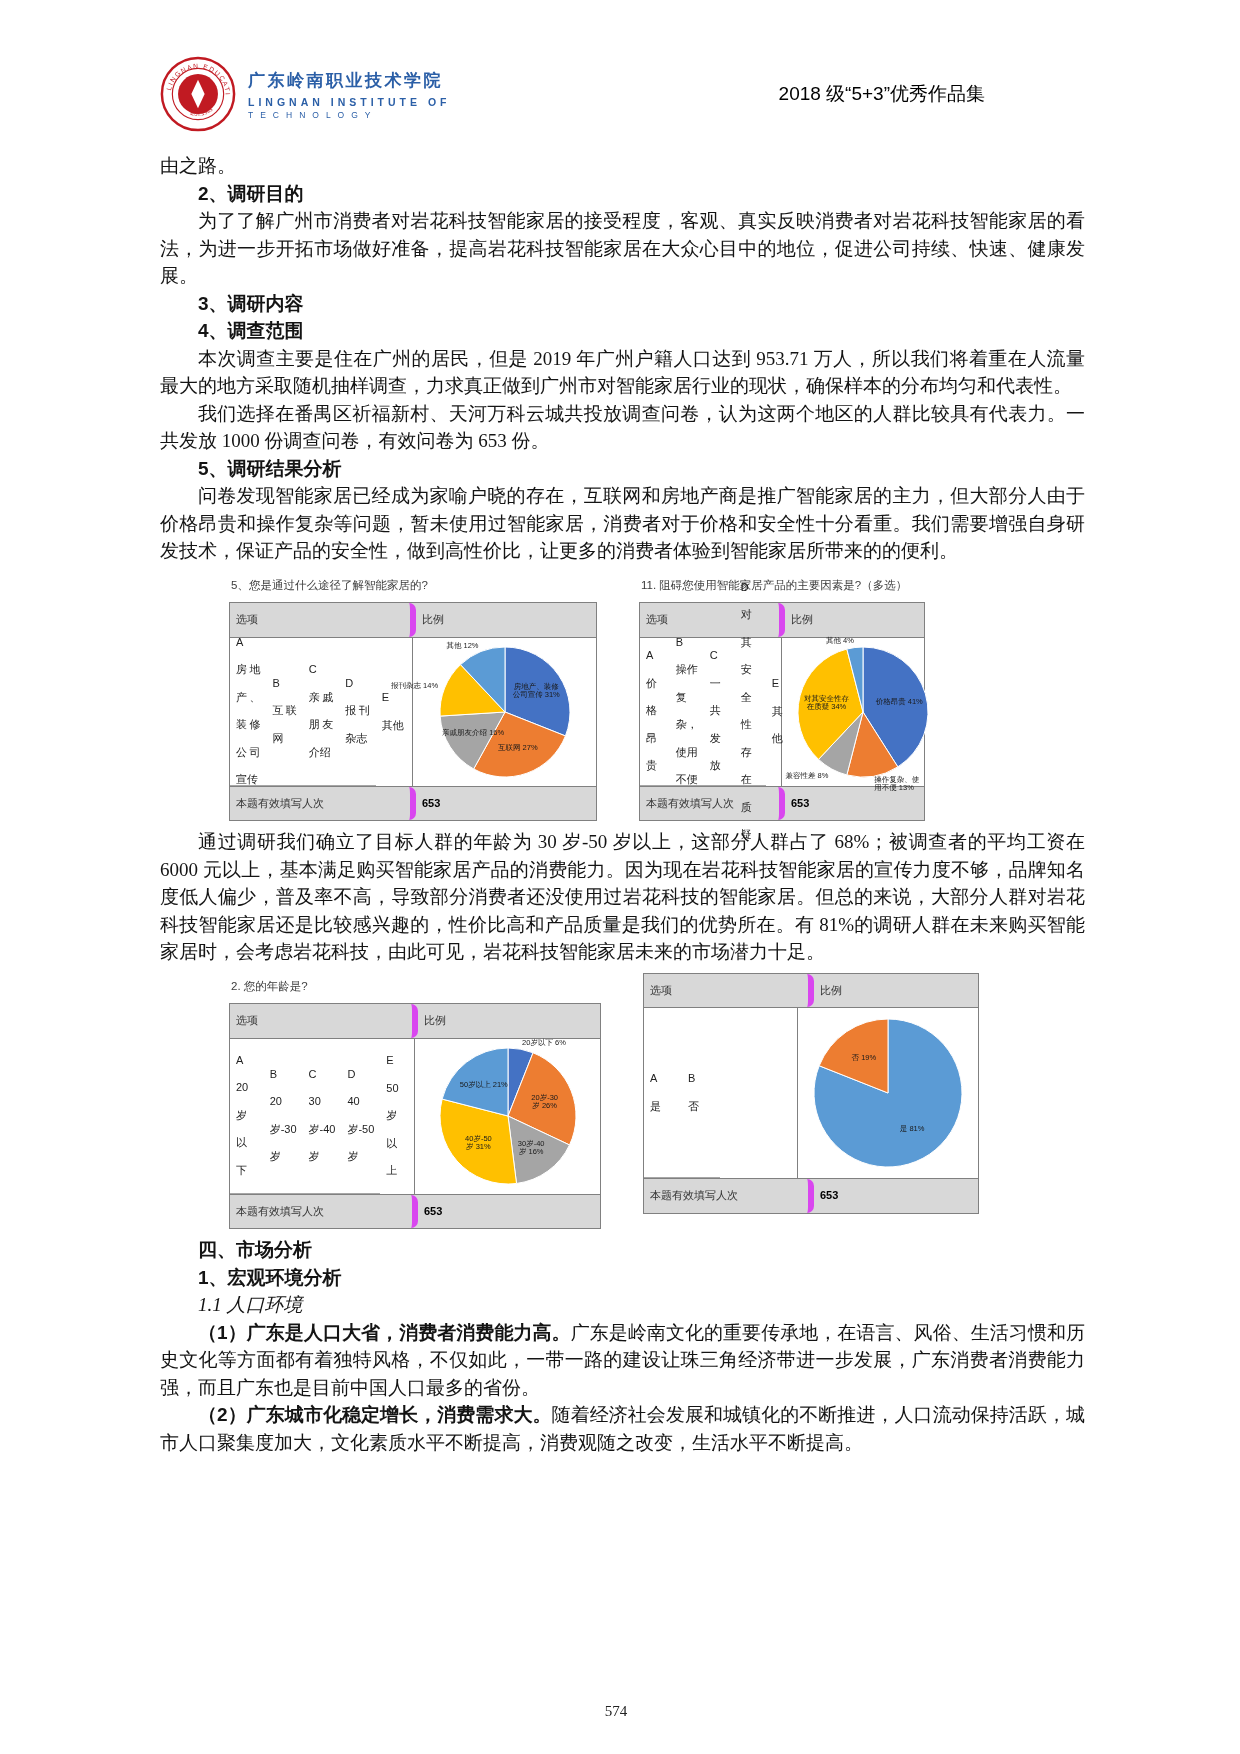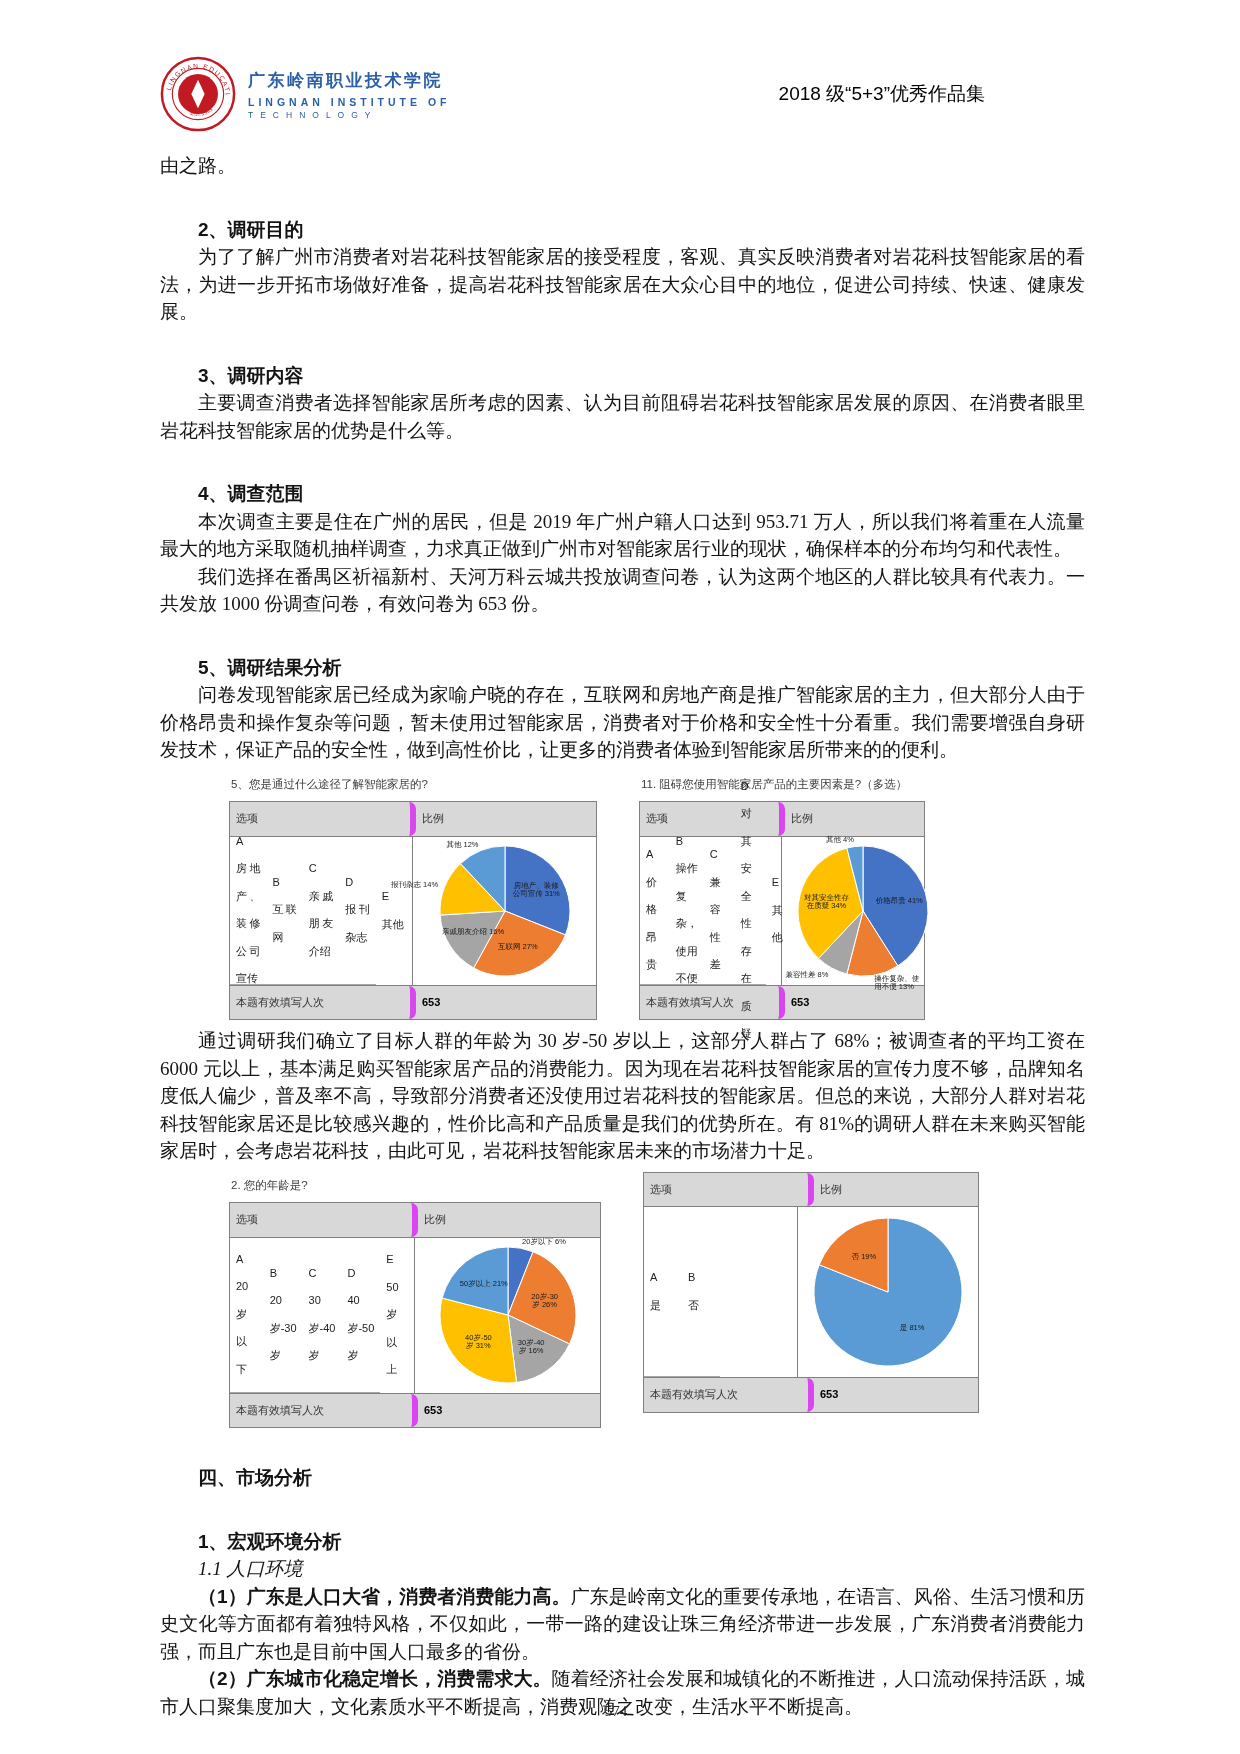--- a/index.html
+++ b/index.html
@@ -16,21 +16,21 @@
   .brand-en1{font-size:10.5px;color:#2b5fa7;letter-spacing:4px;margin-top:4px;
              font-family:"Liberation Sans","DejaVu Sans",sans-serif;font-weight:bold;}
   .brand-en2{font-size:8.5px;color:#2b5fa7;letter-spacing:7px;margin-top:2px;
              font-family:"Liberation Sans","DejaVu Sans",sans-serif;}
   .coll-title{font-weight:normal;font-size:19px;margin-right:100px;color:#000;
               font-family:"Liberation Sans","DejaVu Sans",sans-serif;}
   
   .doc{margin-top:12px;font-size:19px;line-height:27.5px;text-align:justify;}
   .doc p{margin:0;text-indent:2em;}
   .doc p.noindent{text-indent:0;}
-  .doc p.h{font-weight:bold;font-family:"Liberation Sans","DejaVu Sans",sans-serif;margin-top:36px;}
+  .doc p.h{font-weight:bold;font-family:"Liberation Sans","DejaVu Sans",sans-serif;}
   .doc p.sub{font-weight:normal;font-style:italic;}
   .lead{font-weight:bold;font-family:"Liberation Sans","DejaVu Sans",sans-serif;}
   
   .charts-row{display:flex;gap:18px;margin:7px 0 7px 45px;align-items:flex-start;}
   .survey{font-family:"Liberation Sans","DejaVu Sans",sans-serif;padding-left:24px;}
   .sw1{width:368px;}
   .sw2{width:286px;}
   .sw3{width:372px;}
   .sw4{width:336px;}
   .s-title{font-size:11.5px;color:#3c3c3c;padding:0 2px 3px;text-align:left;}
@@ -87,21 +87,20 @@
       </div>
     </div>
     <div class="coll-title">2018 级“5+3”优秀作品集</div>
   </header>
 
   <main class="doc">
     <p class="noindent">由之路。</p>
     <p class="h">2、调研目的</p>
     <p>为了了解广州市消费者对岩花科技智能家居的接受程度，客观、真实反映消费者对岩花科技智能家居的看法，为进一步开拓市场做好准备，提高岩花科技智能家居在大众心目中的地位，促进公司持续、快速、健康发展。</p>
     <p class="h">3、调研内容</p>
-    <p>主要调查消费者选择智能家居所考虑的因素、认为目前阻碍岩花科技智能家居发展的原因、在消费者眼里岩花科技智能家居的优势是什么等。</p>
     <p class="h">4、调查范围</p>
     <p>本次调查主要是住在广州的居民，但是 2019 年广州户籍人口达到 953.71 万人，所以我们将着重在人流量最大的地方采取随机抽样调查，力求真正做到广州市对智能家居行业的现状，确保样本的分布均匀和代表性。</p>
     <p>我们选择在番禺区祈福新村、天河万科云城共投放调查问卷，认为这两个地区的人群比较具有代表力。一共发放 1000 份调查问卷，有效问卷为 653 份。</p>
     <p class="h">5、调研结果分析</p>
     <p>问卷发现智能家居已经成为家喻户晓的存在，互联网和房地产商是推广智能家居的主力，但大部分人由于价格昂贵和操作复杂等问题，暂未使用过智能家居，消费者对于价格和安全性十分看重。我们需要增强自身研发技术，保证产品的安全性，做到高性价比，让更多的消费者体验到智能家居所带来的的便利。</p>
 
     <div class="charts-row">
       <section class="survey sw1 r1">
         <div class="s-title">5、您是通过什么途径了解智能家居的?</div>
         <div class="sgrid">
@@ -143,21 +142,21 @@
         <div class="s-title">11. 阻碍您使用智能家居产品的主要因素是?（多选）</div>
         <div class="sgrid">
           <div class="shead">
             <div class="sc">选项</div>
             <div class="sc">比例</div>
           </div>
           <div class="sbody">
             <div class="sopts">
               <div class="sopt">A　价格昂贵</div>
               <div class="sopt">B　操作复杂，使用不便</div>
-              <div class="sopt">C　兼容性差</div>
+              <div class="sopt">C　一共发放</div>
               <div class="sopt">D　对其安全性存在质疑</div>
               <div class="sopt">E　其他</div>
             </div>
             <div class="spie">
                 <svg width="162" height="162" viewBox="0 0 162 162">
                   <path d="M81 81L81 16A65 65 0 0 1 115.8287416736348 135.88131515763098Z" fill="#4472C4" stroke="#ffffff" stroke-width="1"></path>
                   <text font-size="7.5" fill="#1a1a1a" font-family="Liberation Sans, sans-serif" text-anchor="middle"><tspan x="117.20307195002076" y="72.98203530232105">价格昂贵 41%</tspan></text>
                   <path d="M81 81L115.8287416736348 135.88131515763098A65 65 0 0 1 64.83515733428446 143.95790547336102Z" fill="#ED7D31" stroke="#ffffff" stroke-width="1"></path>
                   <text font-size="7.5" fill="#1a1a1a" font-family="Liberation Sans, sans-serif" text-anchor="start"><tspan x="92.26328148289666" y="150.61356052284992">操作复杂、使</tspan><tspan x="92.26328148289666" y="158.61356052284992">用不便 13%</tspan></text>
                   <path d="M81 81L64.83515733428446 143.95790547336102A65 65 0 0 1 36.504438114635256 128.38296078239176Z" fill="#A5A5A5" stroke="#ffffff" stroke-width="1"></path>

